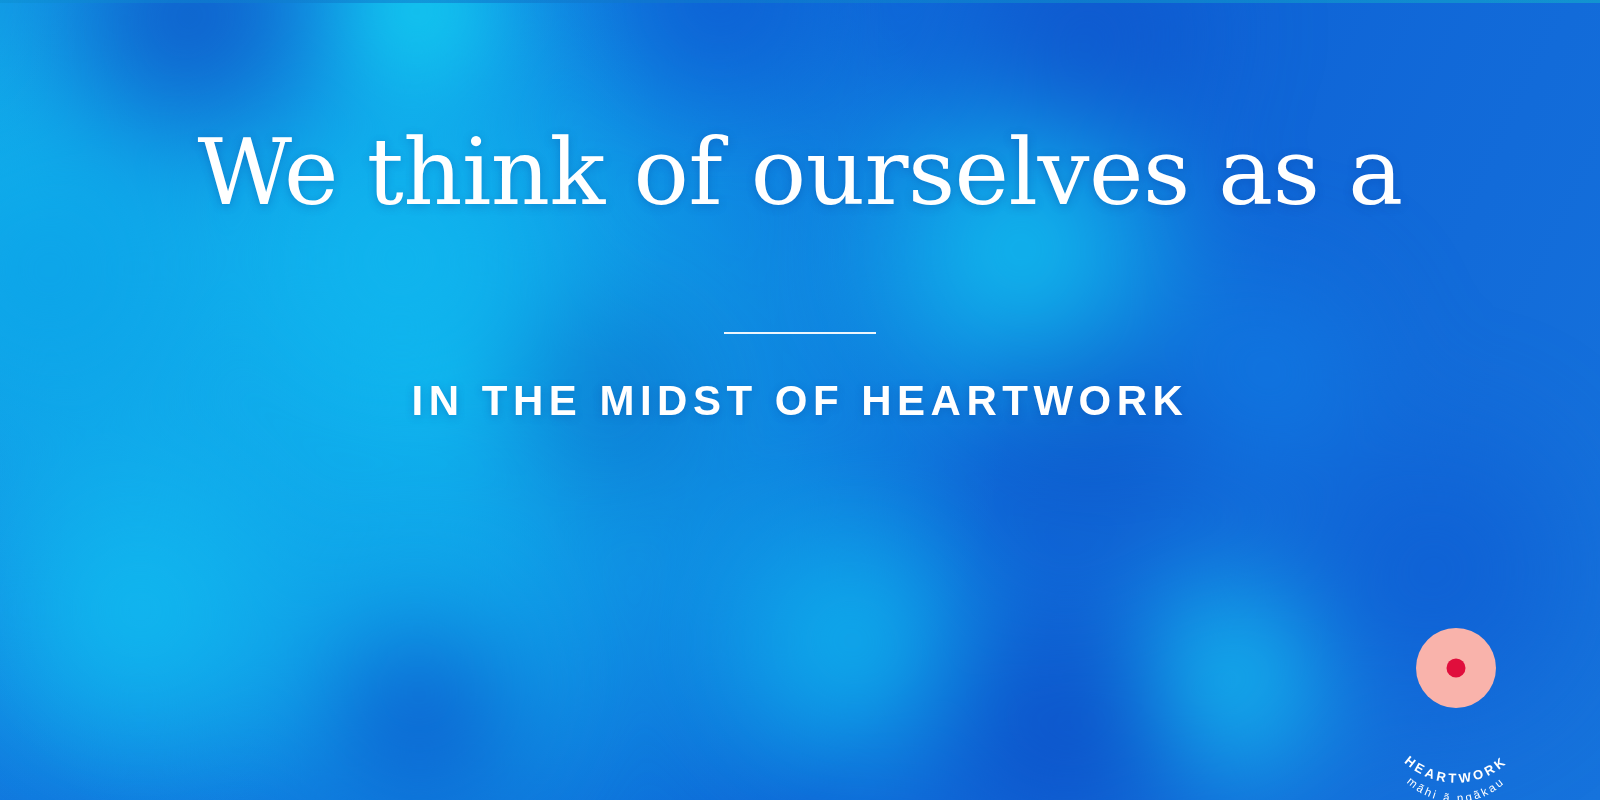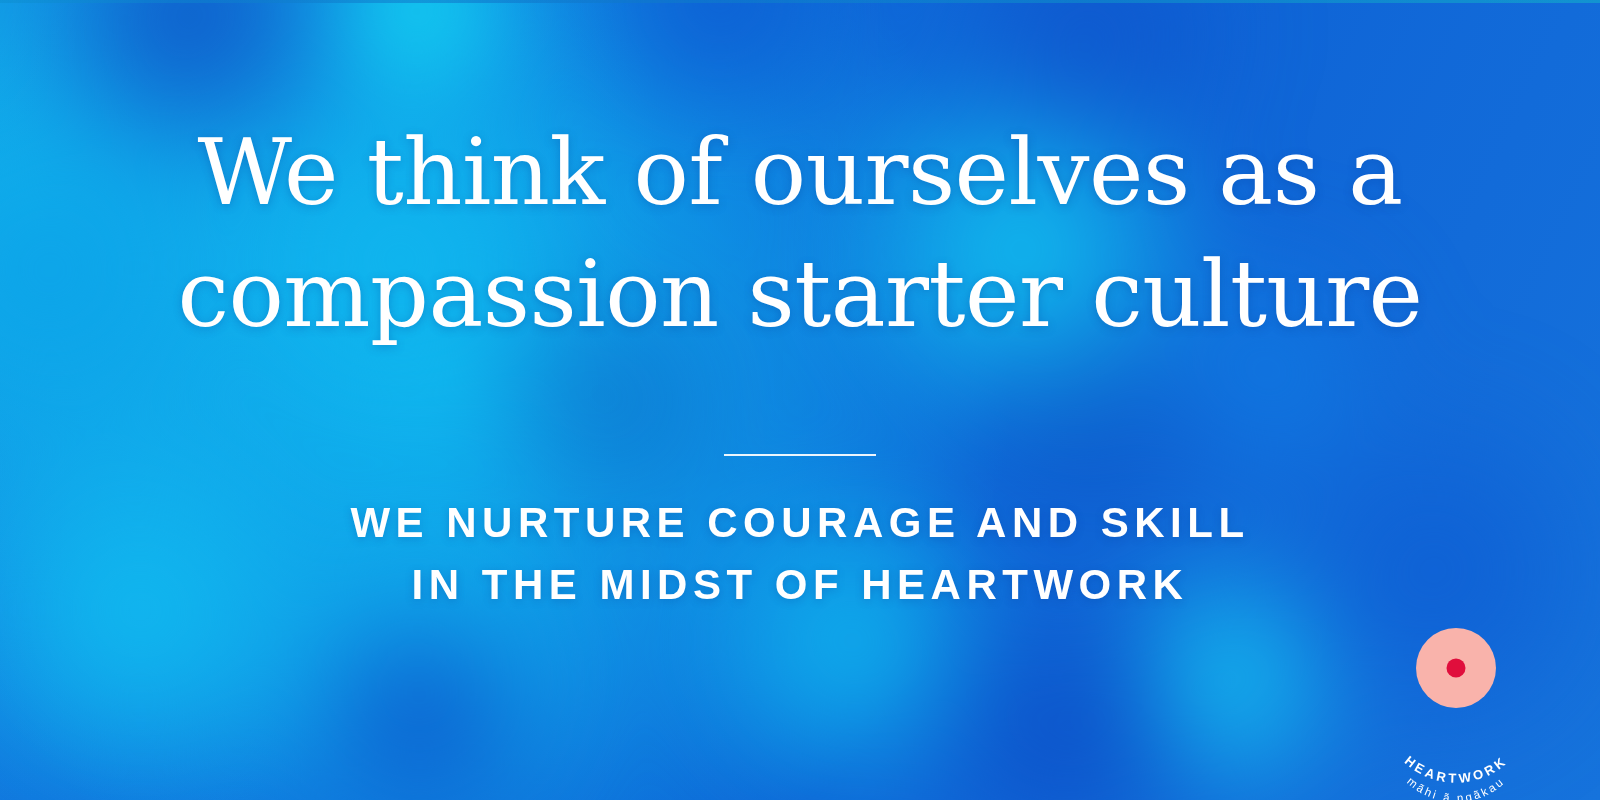--- a/index.html
+++ b/index.html
@@ -175,27 +175,25 @@
     <div class="blob blob-d1"></div>
     <div class="blob blob-d2"></div>
   </div>
 
   <div class="top-edge"></div>
 
   <div class="content">
 
     <h1 class="headline">
       <span class="hl-line">We think of ourselves as a</span>
-      <span class="hl-line">compassion starter culture</span>
     </h1>
 
     <div class="divider"></div>
 
     <div class="subhead">
-      <span class="sub-line">WE NURTURE COURAGE AND SKILL</span>
       <span class="sub-line">IN THE MIDST OF HEARTWORK</span>
     </div>
 
   </div>
 
   <div class="logo">
     <svg viewBox="0 0 176 176" xmlns="http://www.w3.org/2000/svg">
       <defs>
         <path id="arcTop" d="M 16,118 A 72,72 0 0 0 160,118" fill="none"></path>
         <path id="arcBottom" d="M 14,112 A 76,76 0 0 0 162,112" fill="none"></path>

